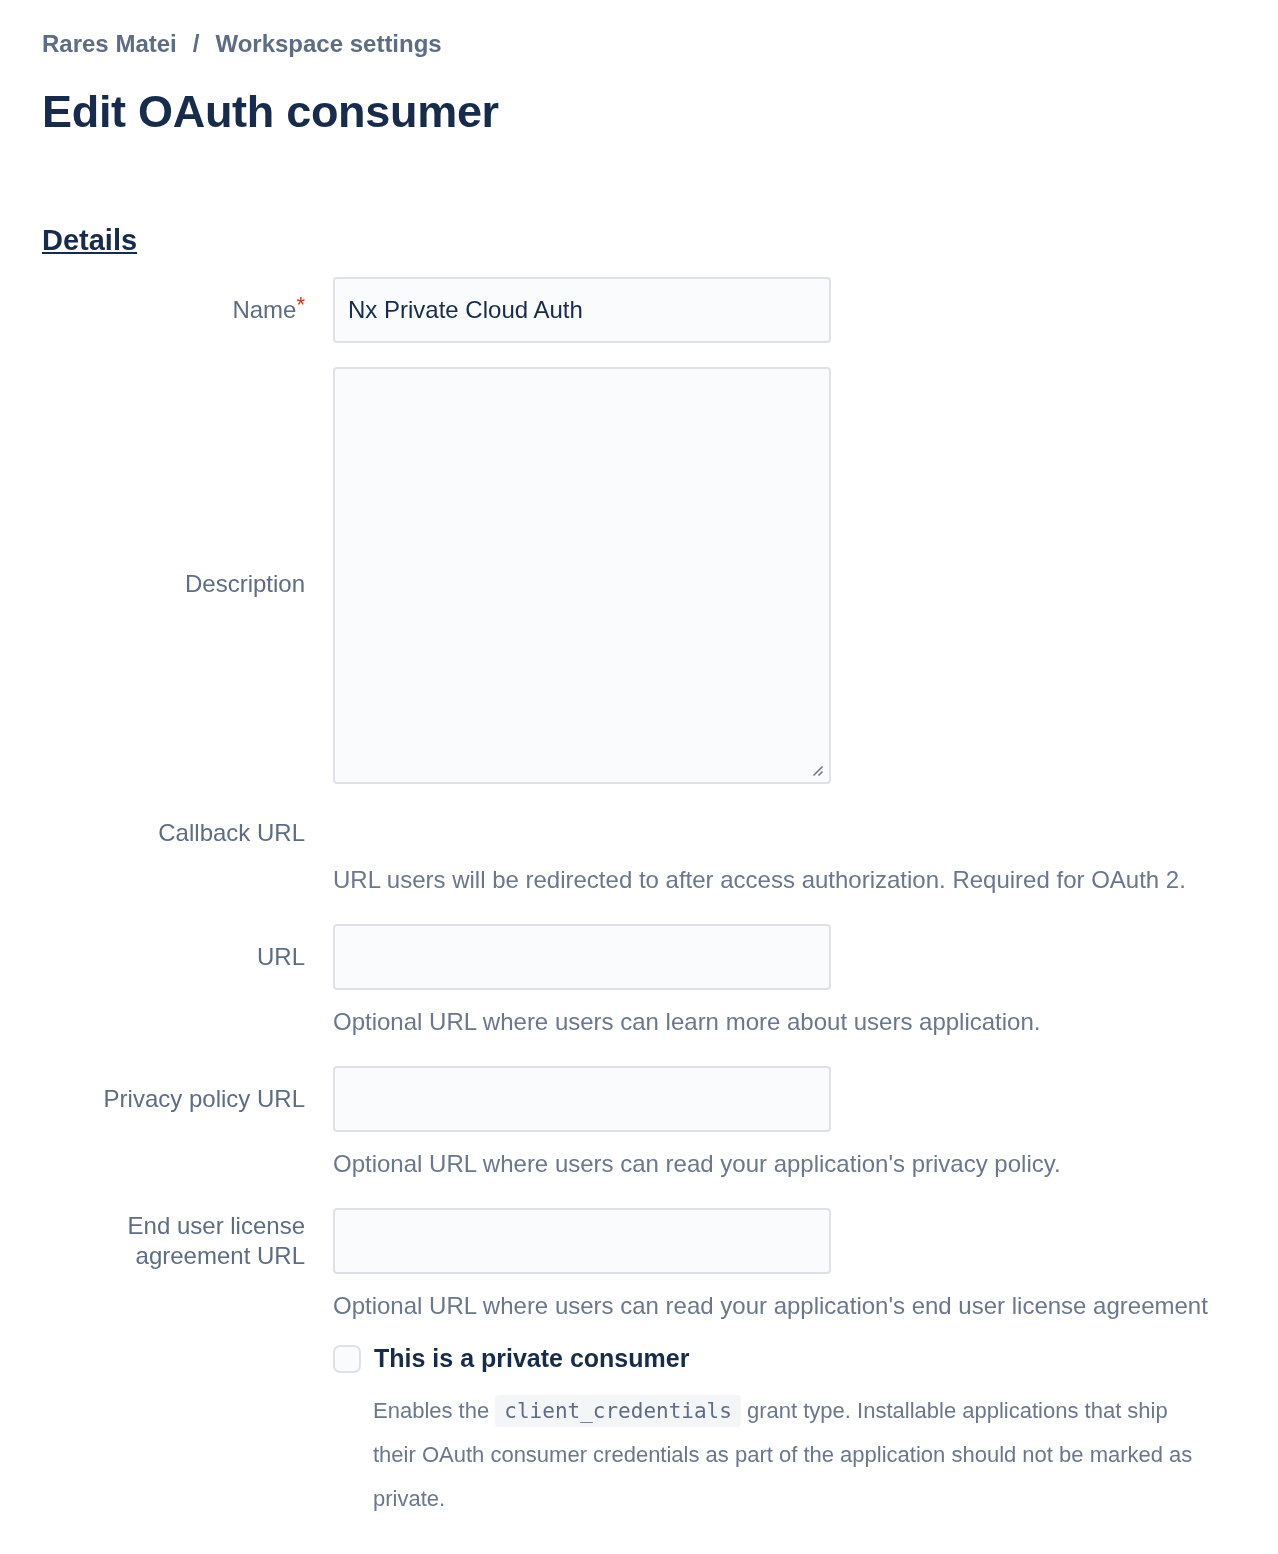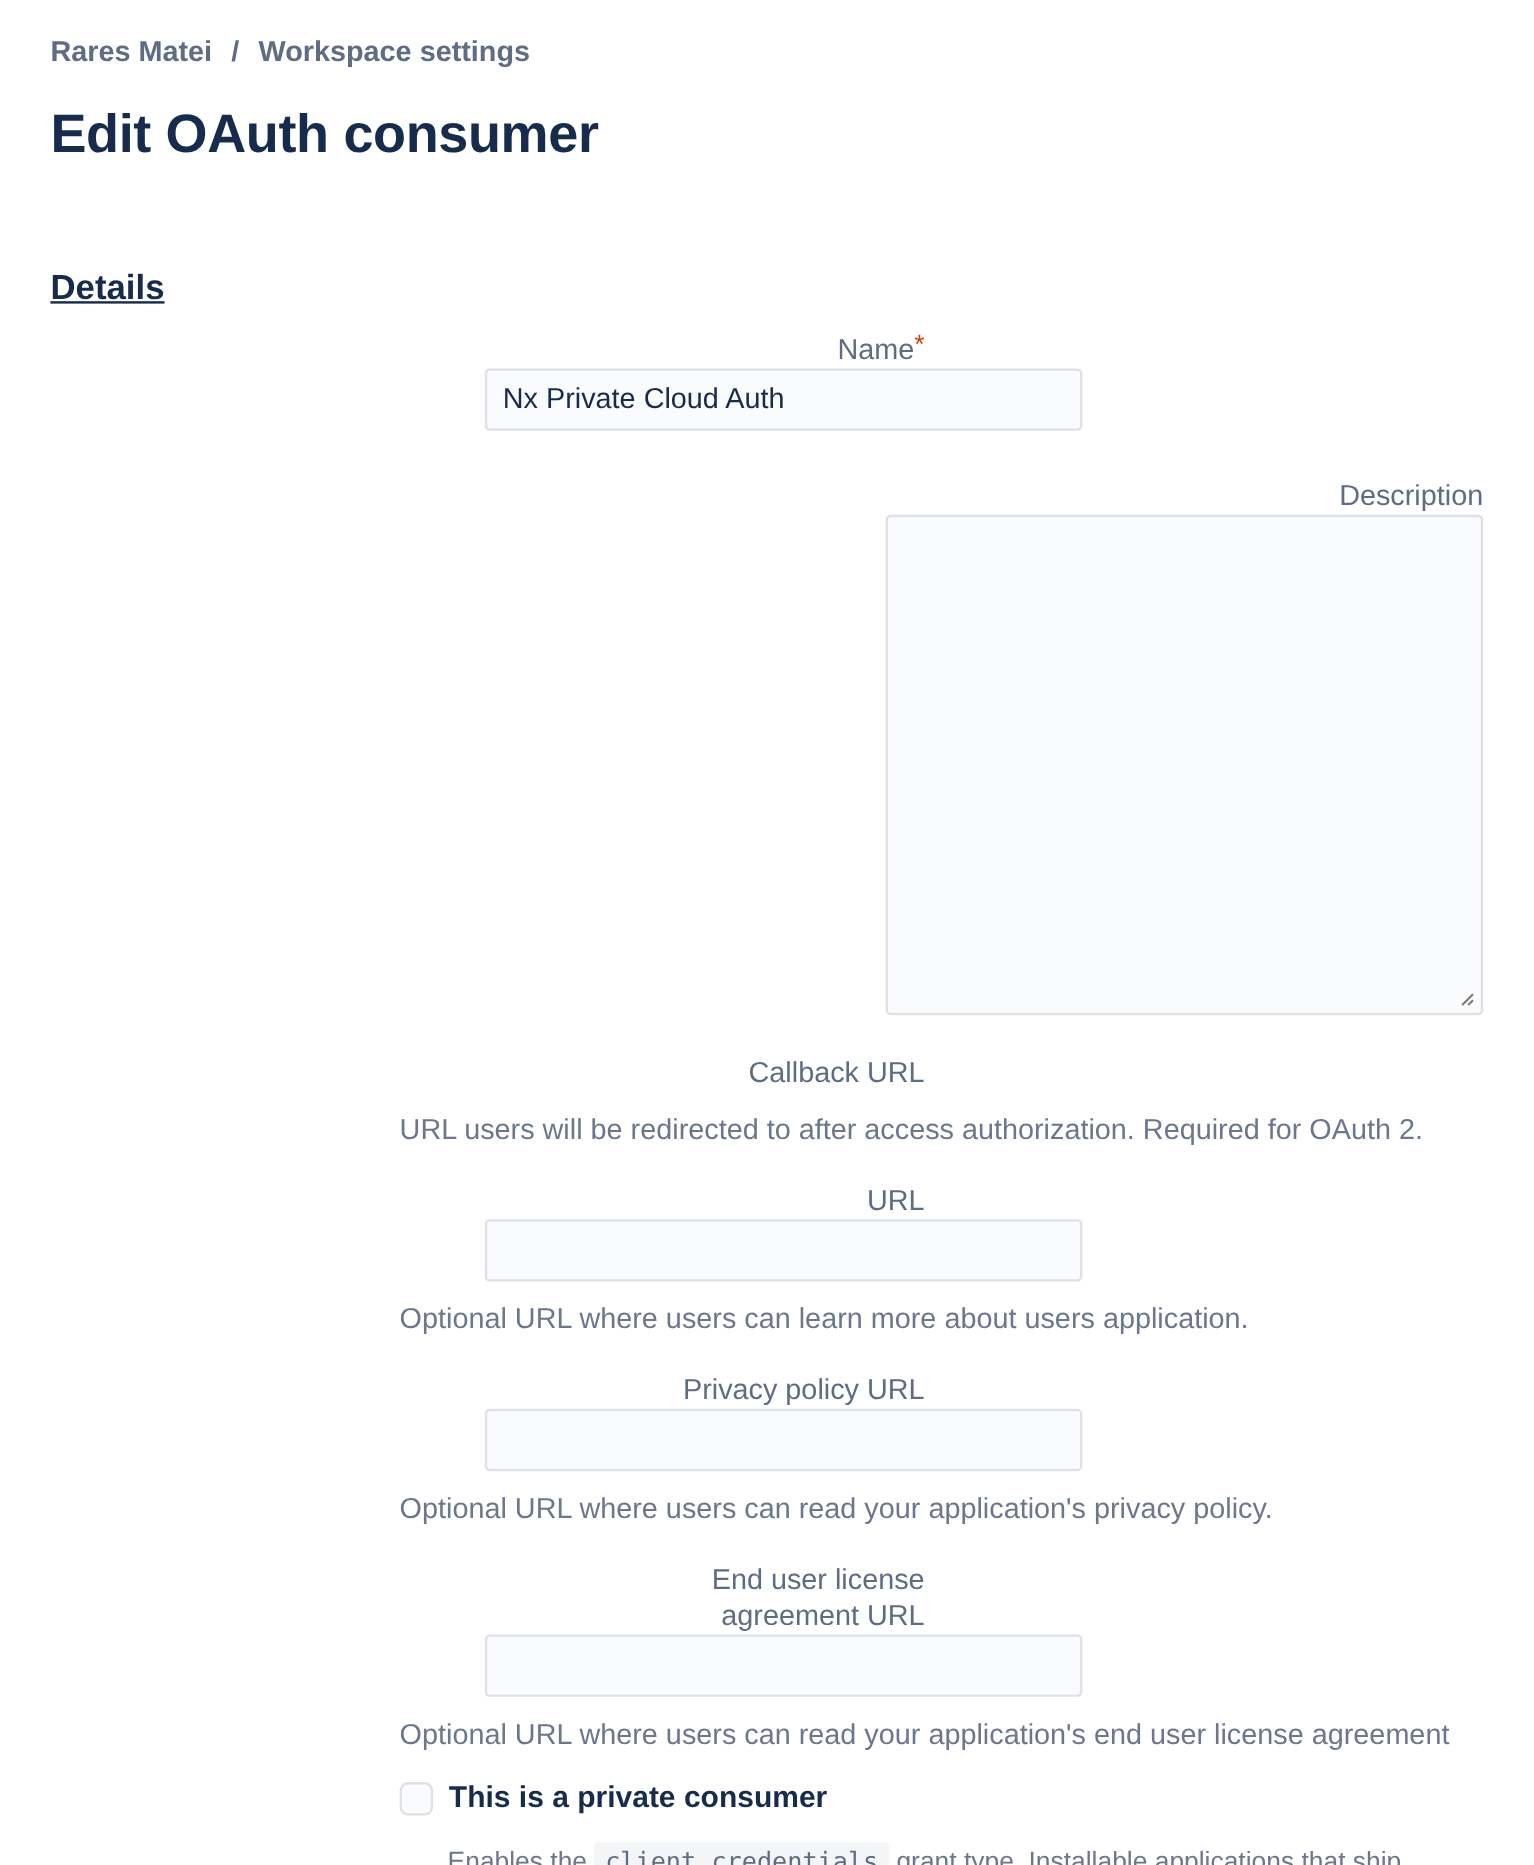--- a/index.html
+++ b/index.html
@@ -52,43 +52,42 @@
     margin-bottom: 20px;
     font-size: 29px;
     font-weight: 700;
     color: var(--text_dark);
     text-decoration: underline;
   }
   
   .field-row {
     display: flex;
     align-items: center;
-    flex-direction: column;
-  }
-  .field-row.top-align { align-items: flex-end; }
+  }
+  .field-row.top-align { align-items: center; }
   .field-label {
     width: 263px;
     min-width: 263px;
     text-align: right;
     font-size: 24px;
     line-height: 30px;
     color: var(--label_color);
     padding-right: 0;
   }
   .field-row.top-align .field-label { padding-top: 16px; }
   .field-control { margin-left: 28px; position: relative; }
   .req {
     color: var(--required_color);
     font-size: 22px;
     vertical-align: top;
     line-height: 20px;
   }
   input.text-input {
     width: 498px;
-    height: 52px;
+    height: 66px;
     border: 2px solid var(--input_border);
     border-radius: 4px;
     background: var(--input_bg);
     font-family: "Liberation Sans", "DejaVu Sans", sans-serif;
     font-size: 24px;
     color: var(--text_dark);
     padding: 0 13px;
     outline: none;
   }
   textarea.text-area {

